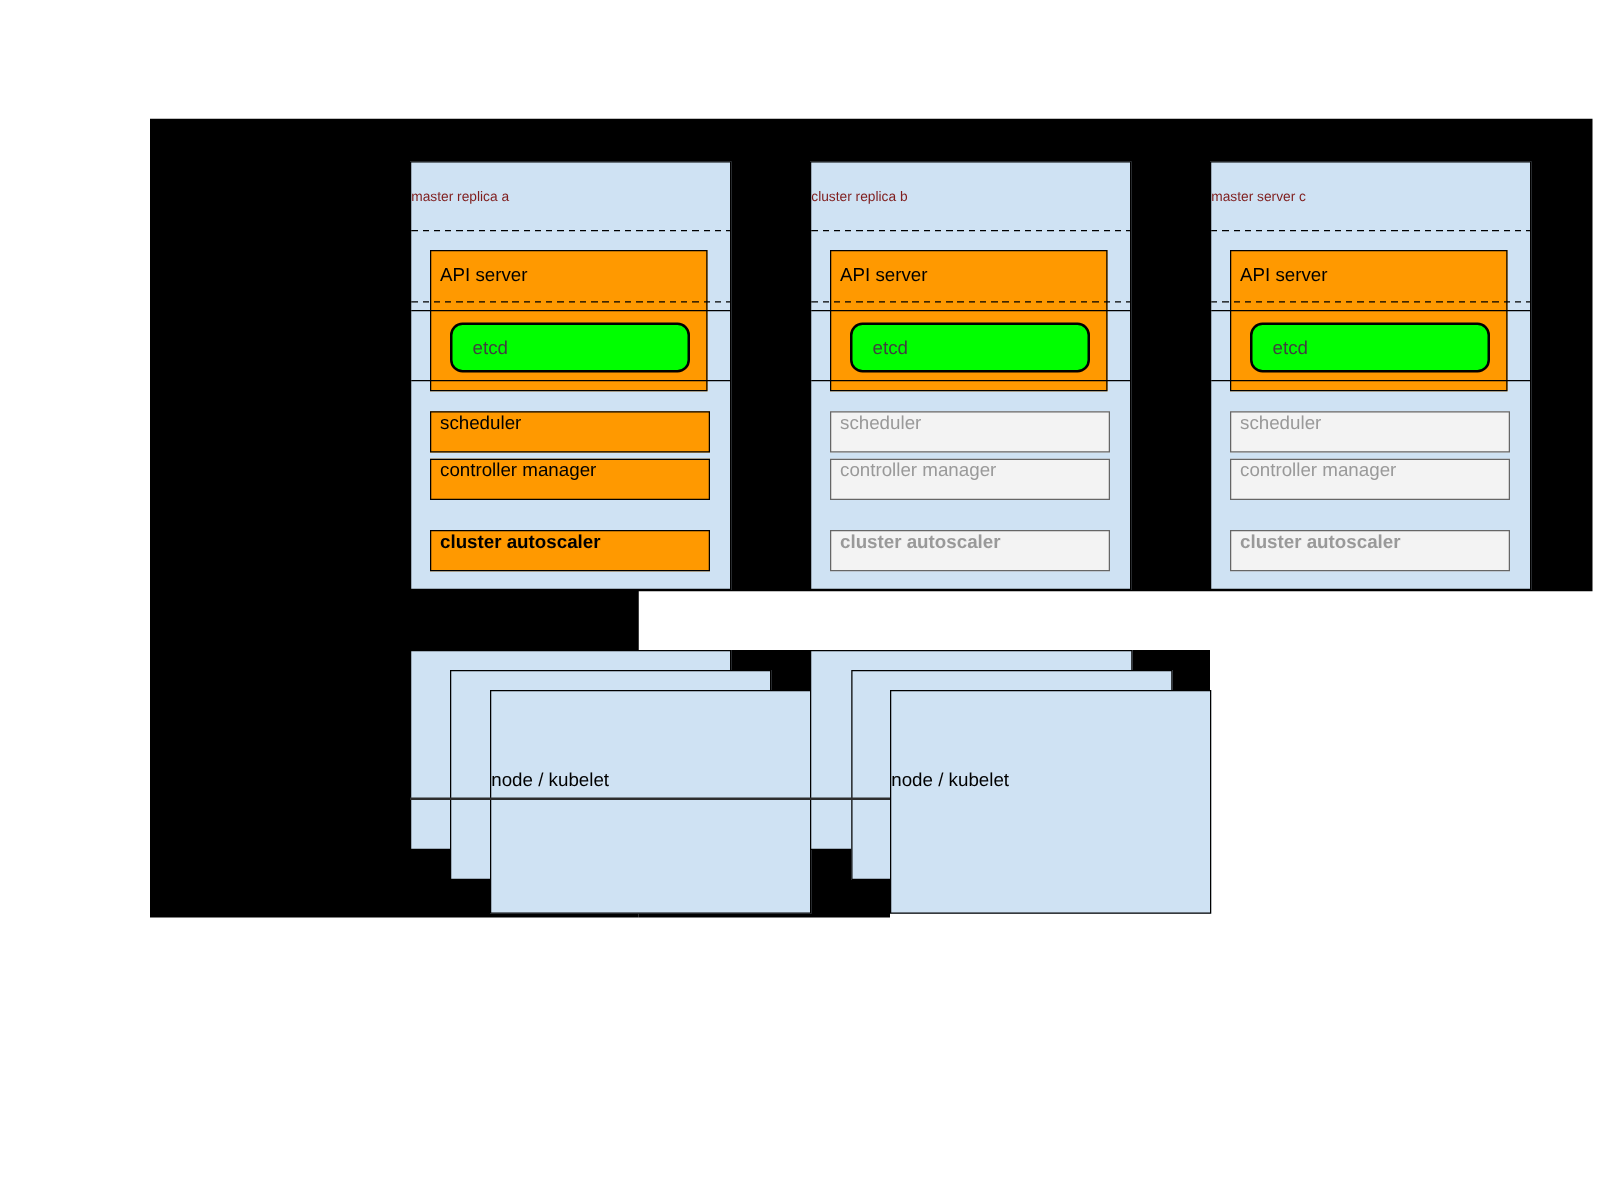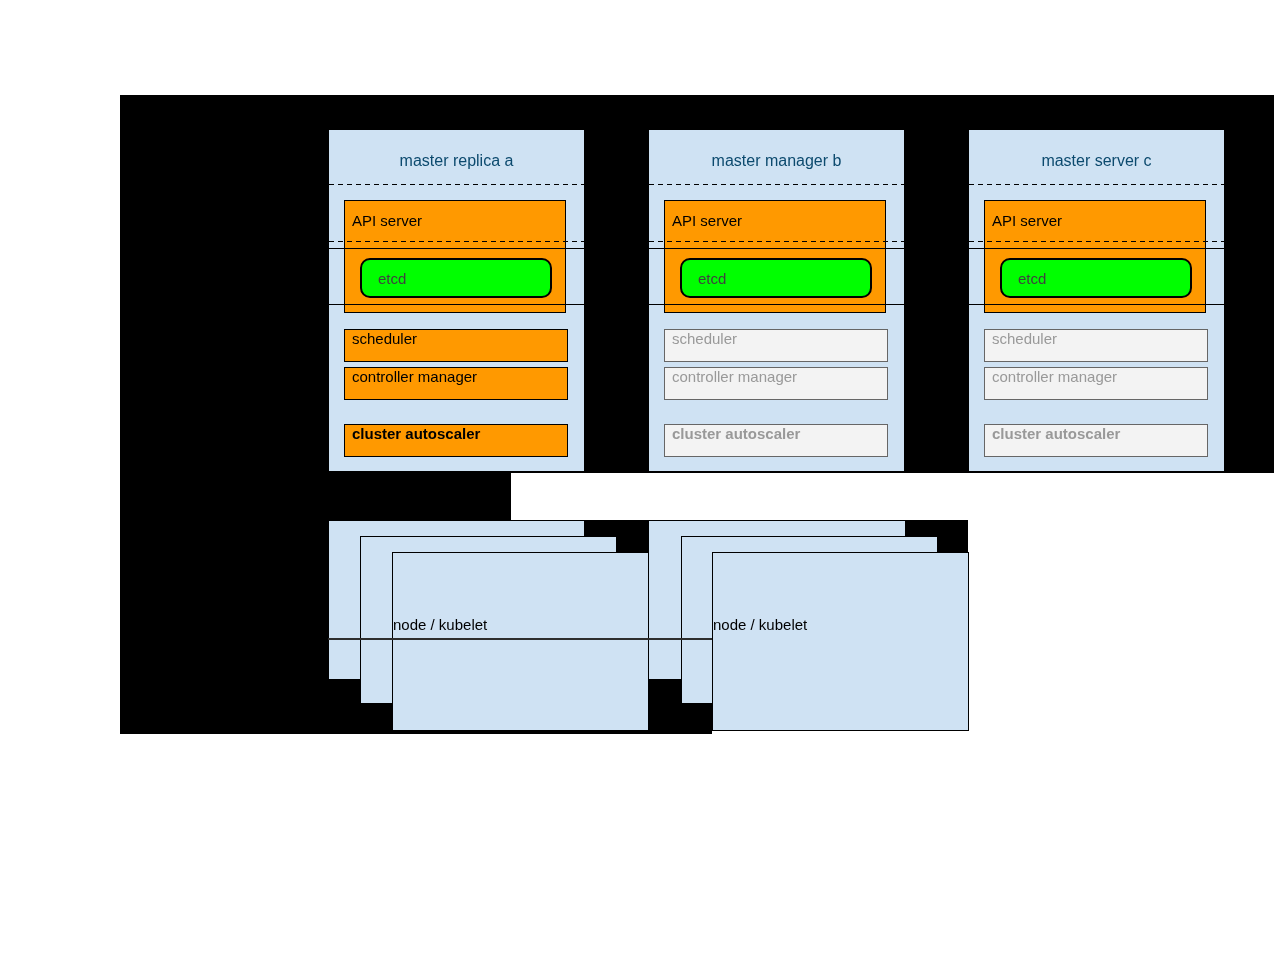--- a/index.html
+++ b/index.html
@@ -17,21 +17,21 @@
   .master {
     position:absolute; top:129px; width:257px; height:343px;
     background:#cfe2f3; border:1px solid #000; box-sizing:border-box;
   }
   .master.ma { left:328px; }
   .master.mb { left:648px; }
   .master.mc { left:968px; }
 
   .m-title {
     position:absolute; top:22px; left:0; right:0;
-    text-align:center; font-size:16px; color:#0c4a6e;
+    font-size:11px; color:#7f1d1d;
   }
   .hl-solid {
     position:absolute; left:0; right:0; height:0;
     border-top:1px solid #000;
   }
   .hl-dash {
     position:absolute; left:0; right:0; height:1px;
     background:repeating-linear-gradient(90deg,#000 0 5px,transparent 5px 9px);
   }
   .api {
@@ -96,21 +96,21 @@
     </div>
     <div class="comp t2">
       <span>controller manager</span>
     </div>
     <div class="comp t3">
       <span>cluster autoscaler</span>
     </div>
   </div>
 
   <div class="master mb">
-    <div class="m-title">master manager b</div>
+    <div class="m-title">cluster replica b</div>
     <div class="api">
       <div class="api-label">API server</div>
     </div>
     <div class="etcd">
       <span>etcd</span>
     </div>
     <div class="hl-dash" style="top:54px"></div>
     <div class="hl-dash" style="top:111px"></div>
     <div class="hl-solid" style="top:118px"></div>
     <div class="hl-solid" style="top:174px"></div>

